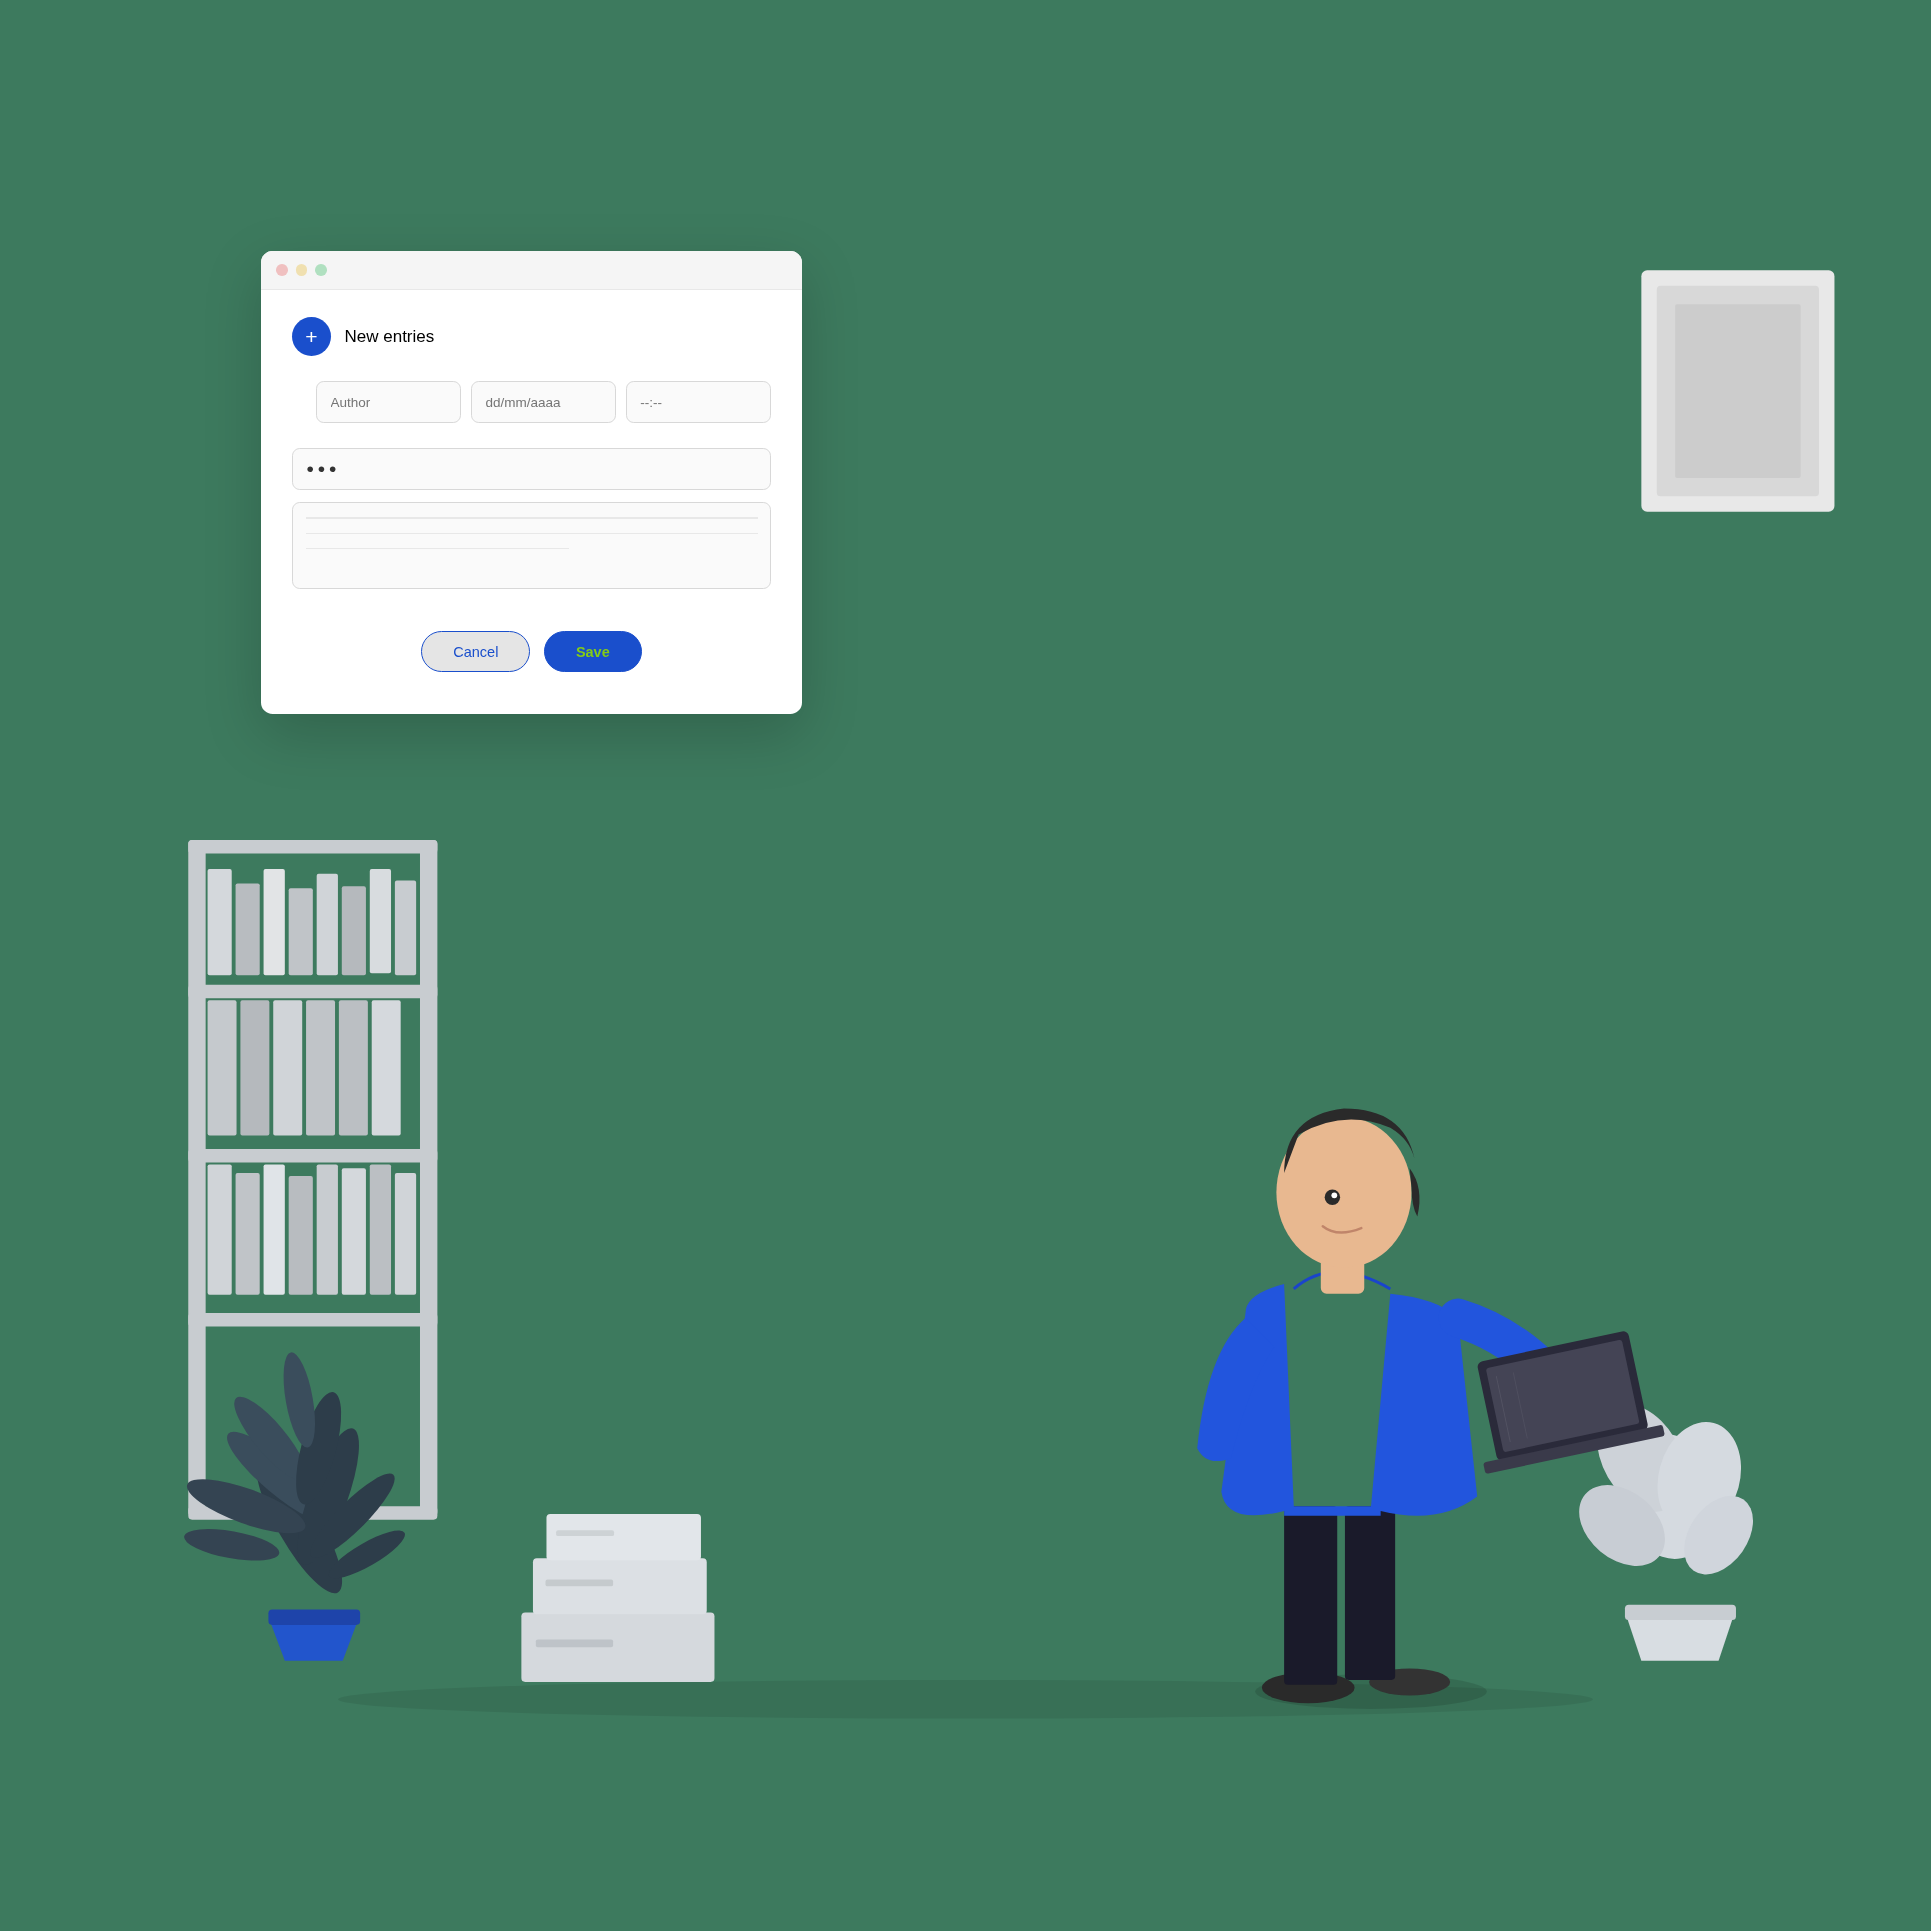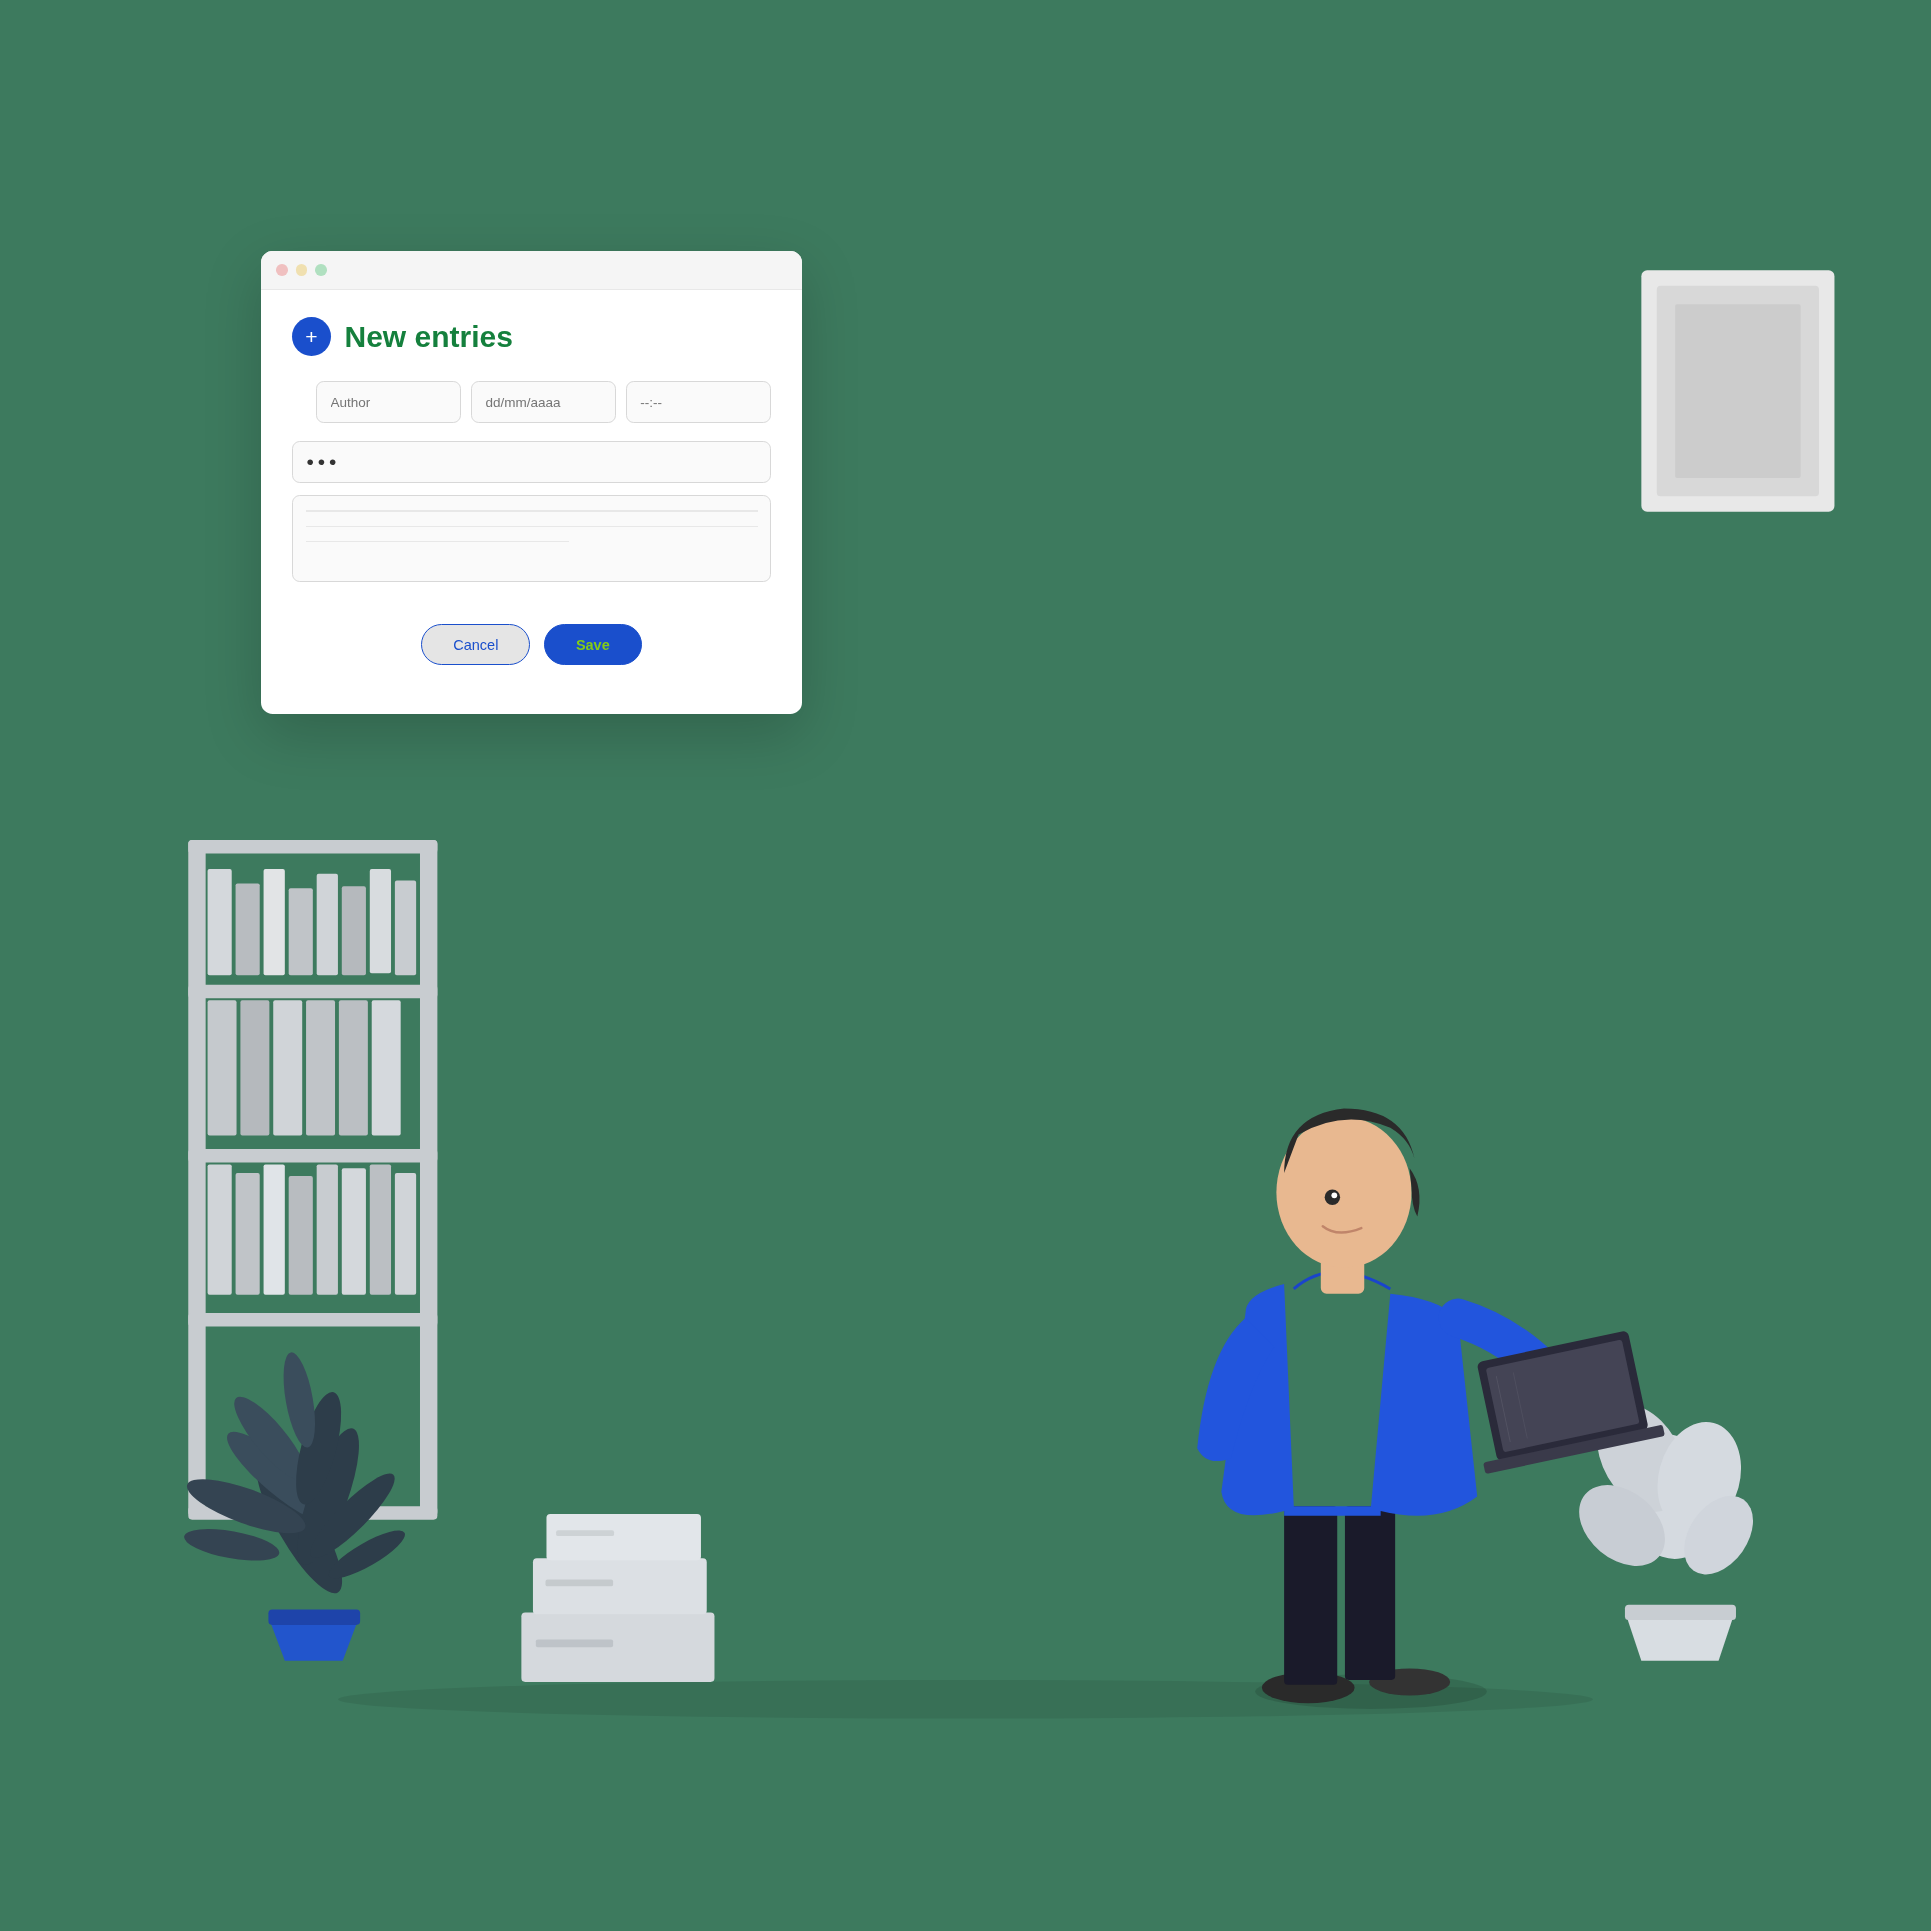--- a/index.html
+++ b/index.html
@@ -83,43 +83,43 @@
 
     .plus-icon-circle span {
       color: white;
       font-size: 21px;
       font-weight: 300;
       line-height: 1;
       margin-top: -1px;
     }
 
     .modal-title-text {
-      font-size: 30px;
-      font-weight: 700;
-      color: #15803d;
+      font-size: 17px;
+      font-weight: 400;
+      color: #000000;
     }
 
     
     .form-field {
       width: 100%;
       height: 42px;
       border: 1px solid #d8d8d8;
       border-radius: 7.7px;
       padding: 0 13.5px;
       font-size: 13.5px;
       color: #aaa;
       background: #fafafa;
       outline: none;
       margin-bottom: 11.6px;
     }
 
     .form-row {
       display: flex;
       gap: 9.7px;
-      margin-bottom: 18px;
+      margin-bottom: 25px;
       padding-left: 24px;
     }
 
     .form-row .form-field {
       margin-bottom: 0;
       flex: 1;
     }
 
     .form-textarea {
       width: 100%;

